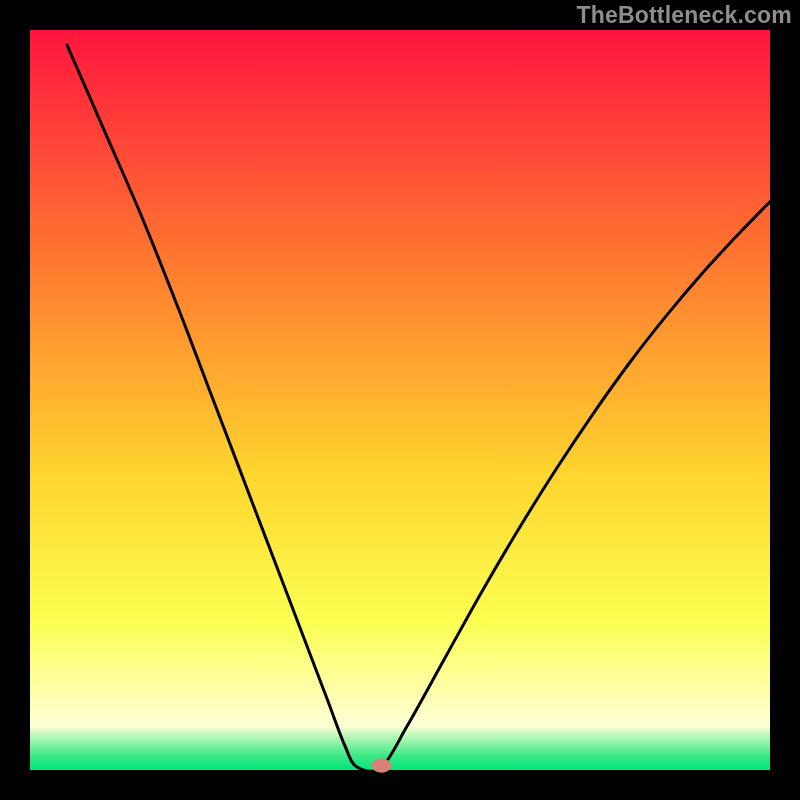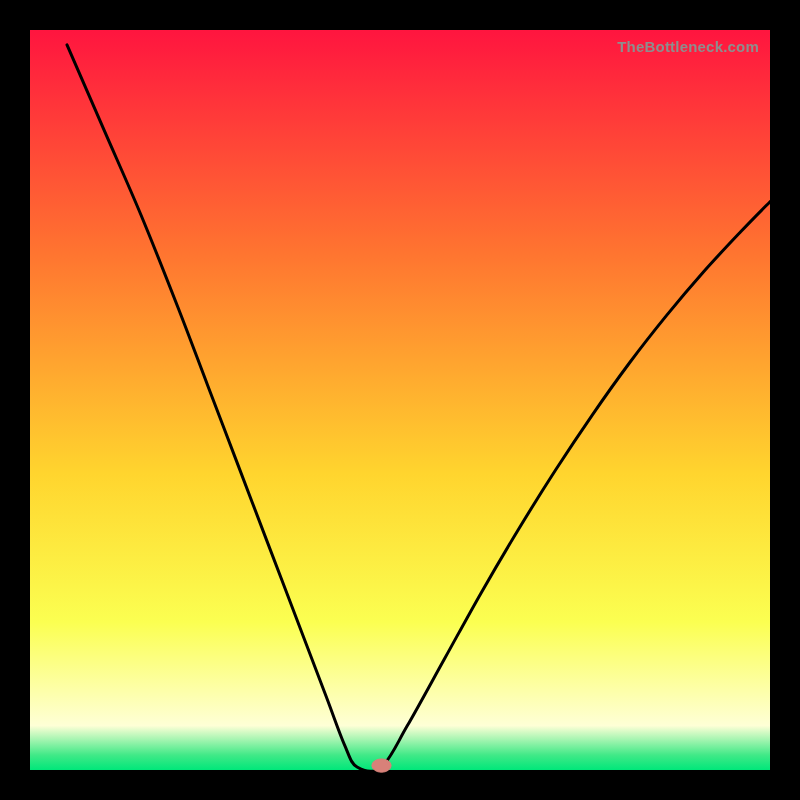--- a/index.html
+++ b/index.html
@@ -13,27 +13,26 @@
   .frame {
     position: absolute;
     top: 0;
     left: 0;
     width: 800px;
     height: 800px;
   }
   .watermark {
     position: absolute;
     top: 2px;
-    right: 41px;
+    right: 8px;
     font-family: Arial, Helvetica, sans-serif;
-    font-size: 15px;
+    font-size: 23px;
     font-weight: bold;
     color: #8e8e8e;
     letter-spacing: 0.2px;
-    margin-top: 36px;
   }
   svg {
     position: absolute;
     top: 0;
     left: 0;
   }
 </style>
 </head>
 <body>
 

